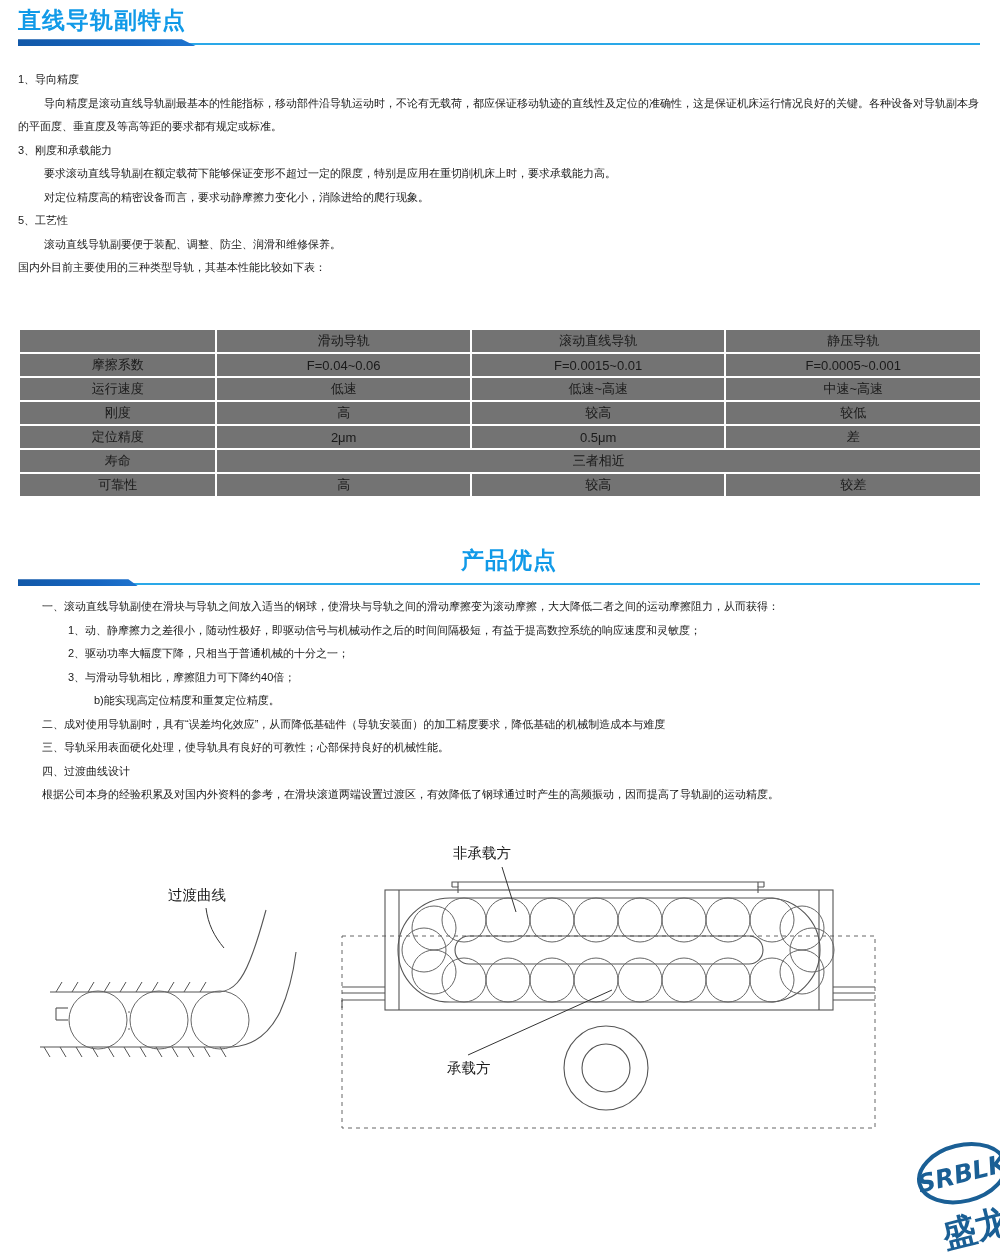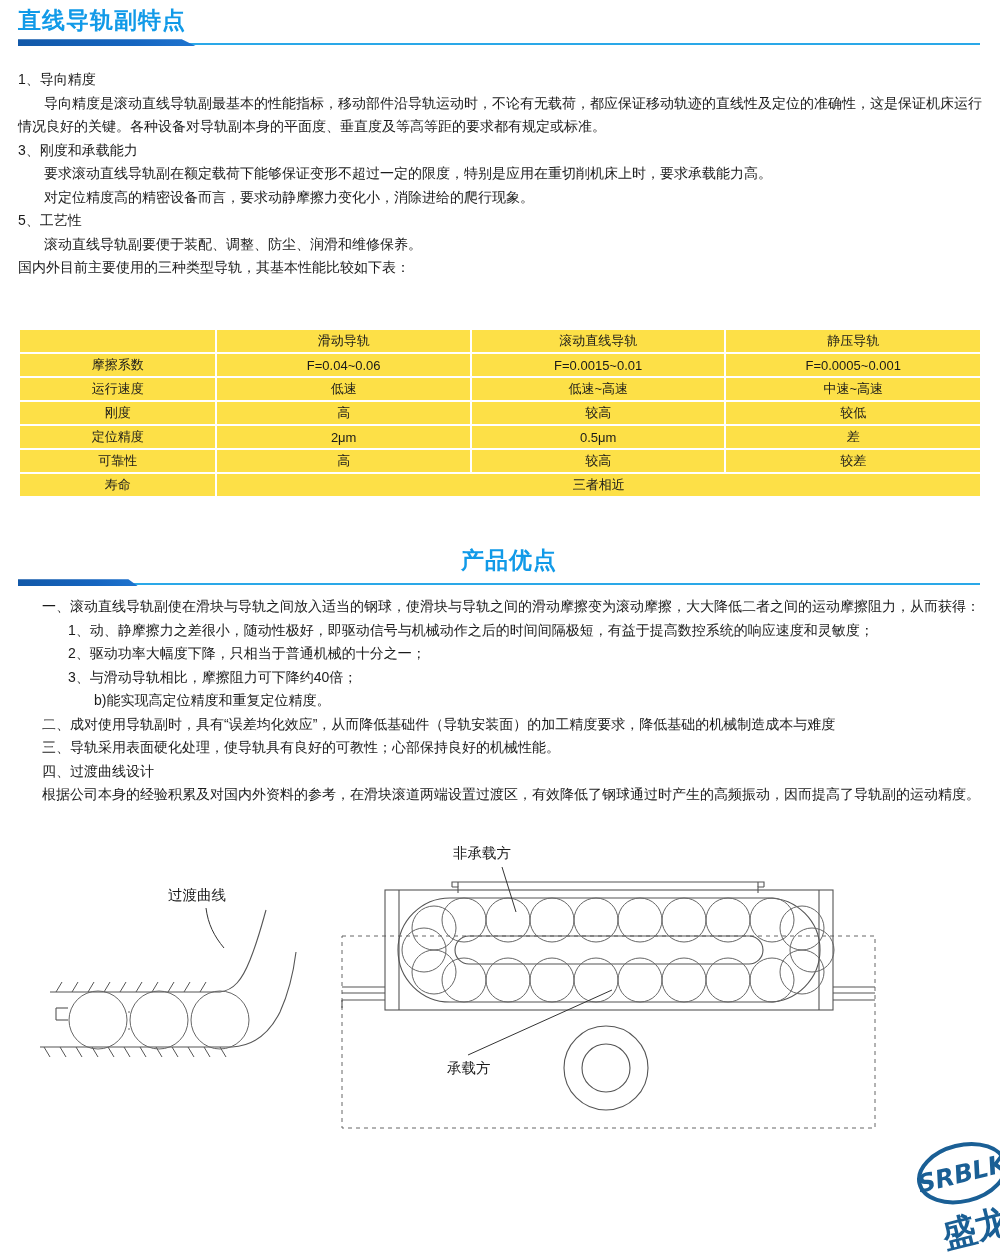--- a/index.html
+++ b/index.html
@@ -24,38 +24,38 @@
     background:#2aa8e8;
   }
   .rule-thick{
     position:absolute;left:18px;top:1px;height:7px;width:178px;
     background:linear-gradient(90deg,#1258a8 0%,#1565c0 65%,#1f74cf 100%);
     clip-path:polygon(0 0,92% 0,100% 100%,0 100%);
   }
   .rule-thick.short{width:120px;}
 
   
-  .copy{position:absolute;left:18px;width:964px;font-size:14px;line-height:23.5px;color:#1a1a1a;}
+  .copy{position:absolute;left:18px;width:964px;font-size:11px;line-height:23.5px;color:#1a1a1a;}
   .copy p{margin:0;}
   .indent1{text-indent:26px;}
   .indent-a{padding-left:26px;}
   .indent-b{padding-left:52px;}
   .lead{margin-top:4px;}
 
   
   .spec-table{
     position:absolute;left:20px;top:330px;width:960px;
     border-collapse:collapse;table-layout:fixed;
     font-size:13px;color:#1a1a1a;background:#e4ecf4;
   }
   .spec-table td,.spec-table th{
     border-bottom:2px solid #ffffff;
     border-right:2px solid #ffffff;
     text-align:center;font-weight:normal;height:20px;padding:1px 0;
-    background:#fde047;
+    background:#737373;
   }
   .spec-table tr td:last-child,.spec-table tr th:last-child{border-right:none;}
   .spec-table tr:last-child td{border-bottom:none;}
   .spec-table col.c1{width:196px;}
   .spec-table col.c2,.spec-table col.c3,.spec-table col.c4{width:254px;}
   .tbl-blank{background:#e4ecf4;}
 
   
   .figure-area{position:absolute;left:0;top:840px;width:1000px;height:300px;}
   .fig-svg{display:block;}
@@ -128,28 +128,28 @@
         <td>较高</td>
         <td>较低</td>
       </tr>
       <tr>
         <td>定位精度</td>
         <td>2μm</td>
         <td>0.5μm</td>
         <td>差</td>
       </tr>
       <tr>
+        <td>寿命</td>
+        <td colspan="3">三者相近</td>
+      </tr>
+      <tr>
         <td>可靠性</td>
         <td>高</td>
         <td>较高</td>
         <td>较差</td>
-      </tr>
-      <tr>
-        <td>寿命</td>
-        <td colspan="3">三者相近</td>
       </tr>
     </tbody>
   </table>
 
   <div class="section-head" style="top:548px;text-align:center;">
     <div class="section-title">产品优点</div>
     <div class="rule-wrap">
       <div class="rule-thin"></div>
       <div class="rule-thick short"></div>
     </div>

